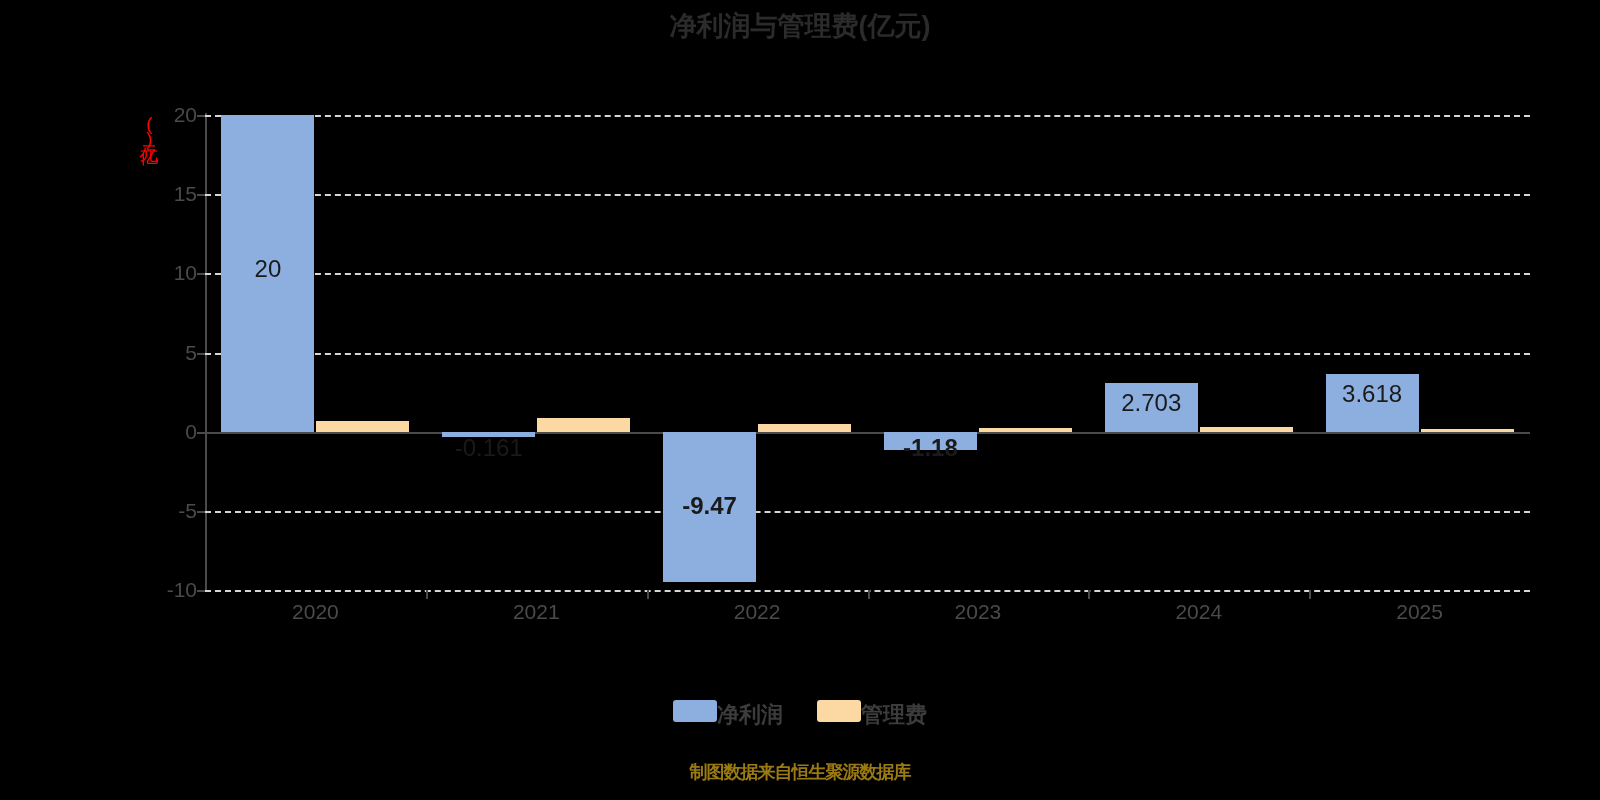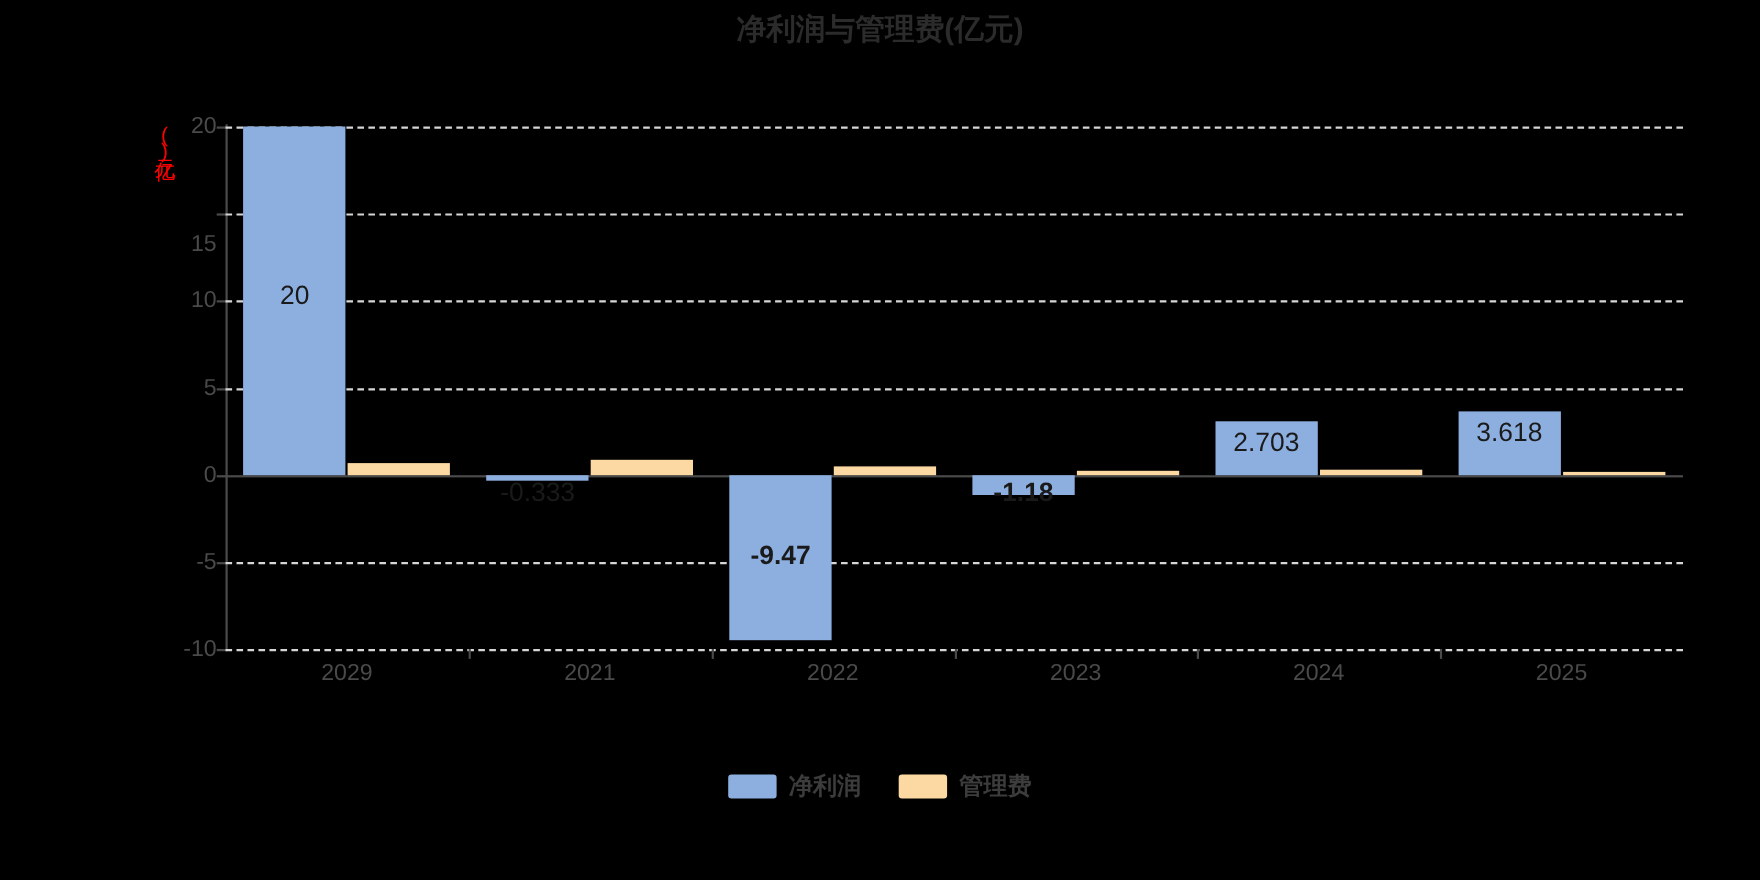--- a/index.html
+++ b/index.html
@@ -132,22 +132,20 @@
     left: 0;
     top: 700px;
     width: 1600px;
     display: flex;
     justify-content: center;
     align-items: center;
     gap: 34px;
   }
   .legend-item {
     display: flex;
-    align-items: center;
-    gap: 11px;
     text-decoration: underline;
   }
   .legend-swatch {
     width: 44px;
     height: 22px;
     border-radius: 3px;
   }
   .legend-swatch.profit { background: #8cafe0; }
   .legend-swatch.expense { background: #fcd9a2; }
   .legend-text {
@@ -176,21 +174,21 @@
 
   <div class="chart-title">净利润与管理费(亿元)</div>
 
   <div class="ylabel-red">(亿元)</div>
 
   <div class="axis-line-y"></div>
 
   <div id="yticks-layer">
       <div class="ytick-label" style="top: 115px; right: 1403px;">20</div>
       <div class="ytick-mark" style="top: 115px;"></div>
-      <div class="ytick-label" style="top: 194.167px; right: 1403px; margin-top: 28px;">15</div>
+      <div class="ytick-label" style="top: 194.167px; right: 1403px;">15</div>
       <div class="ytick-mark" style="top: 194.167px;"></div>
       <div class="ytick-label" style="top: 273.333px; right: 1403px;">10</div>
       <div class="ytick-mark" style="top: 273.333px;"></div>
       <div class="ytick-label" style="top: 352.5px; right: 1403px;">5</div>
       <div class="ytick-mark" style="top: 352.5px;"></div>
       <div class="ytick-label" style="top: 431.667px; right: 1403px;">0</div>
       <div class="ytick-mark" style="top: 431.667px;"></div>
       <div class="ytick-label" style="top: 510.833px; right: 1403px;">-5</div>
       <div class="ytick-mark" style="top: 510.833px;"></div>
       <div class="ytick-label" style="top: 590px; right: 1403px;">-10</div>
@@ -214,28 +212,28 @@
       <div class="bar bar-expense" style="left: 553.083px; top: 309.383px; width: 93px; height: 7.28333px;"></div>
       <div class="bar bar-profit" style="left: 678.917px; top: 316.667px; width: 93px; height: 18.6833px;"></div>
       <div class="bar bar-expense" style="left: 773.917px; top: 312.55px; width: 93px; height: 4.11667px;"></div>
       <div class="bar bar-profit" style="left: 899.75px; top: 267.805px; width: 93px; height: 48.8617px;"></div>
       <div class="bar bar-expense" style="left: 994.75px; top: 311.917px; width: 93px; height: 4.75px;"></div>
       <div class="bar bar-profit" style="left: 1120.58px; top: 259.382px; width: 93px; height: 57.285px;"></div>
       <div class="bar bar-expense" style="left: 1215.58px; top: 313.658px; width: 93px; height: 3.00833px;"></div>
     </div>
   <div id="labels-layer" class="plot">
       <div class="bar-value" style="left: 62.9167px; top: 140px;">20</div>
-      <div class="bar-value" style="left: 283.75px; top: 318.667px;">-0.333</div>
+      <div class="bar-value" style="left: 283.75px; top: 318.667px;">-0.161</div>
       <div class="bar-value" style="left: 504.583px; top: 376.667px; font-weight: bold;">-9.47</div>
       <div class="bar-value" style="left: 725.417px; top: 318.667px; font-weight: bold;">-1.18</div>
       <div class="bar-value" style="left: 946.25px; top: 273.805px;">2.703</div>
       <div class="bar-value" style="left: 1167.08px; top: 265.382px;">3.618</div>
     </div>
   <div id="xticks-layer">
-      <div class="xtick-label" style="left: 315.417px;">2029</div>
+      <div class="xtick-label" style="left: 315.417px;">2020</div>
       <div class="xtick-label" style="left: 536.25px;">2021</div>
       <div class="xtick-mark" style="left: 425.833px;"></div>
       <div class="xtick-label" style="left: 757.083px;">2022</div>
       <div class="xtick-mark" style="left: 646.667px;"></div>
       <div class="xtick-label" style="left: 977.917px;">2023</div>
       <div class="xtick-mark" style="left: 867.5px;"></div>
       <div class="xtick-label" style="left: 1198.75px;">2024</div>
       <div class="xtick-mark" style="left: 1088.33px;"></div>
       <div class="xtick-label" style="left: 1419.58px;">2025</div>
       <div class="xtick-mark" style="left: 1309.17px;"></div>
@@ -245,14 +243,15 @@
     <div class="legend-item">
       <span class="legend-swatch profit"></span>
       <span class="legend-text">净利润</span>
     </div>
     <div class="legend-item">
       <span class="legend-swatch expense"></span>
       <span class="legend-text">管理费</span>
     </div>
   </div>
 
+  <div class="footer-note">制图数据来自恒生聚源数据库</div>
 
 </div>
 
 </body></html>

